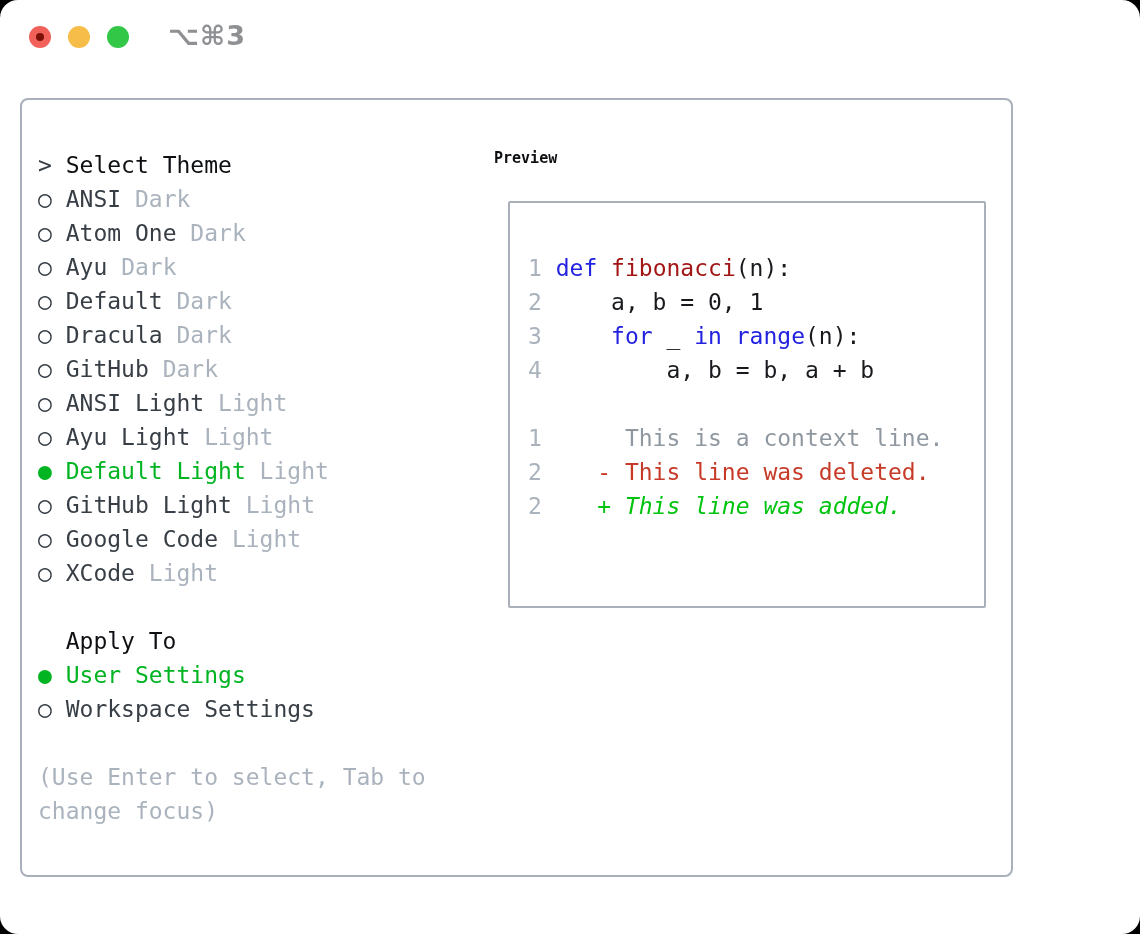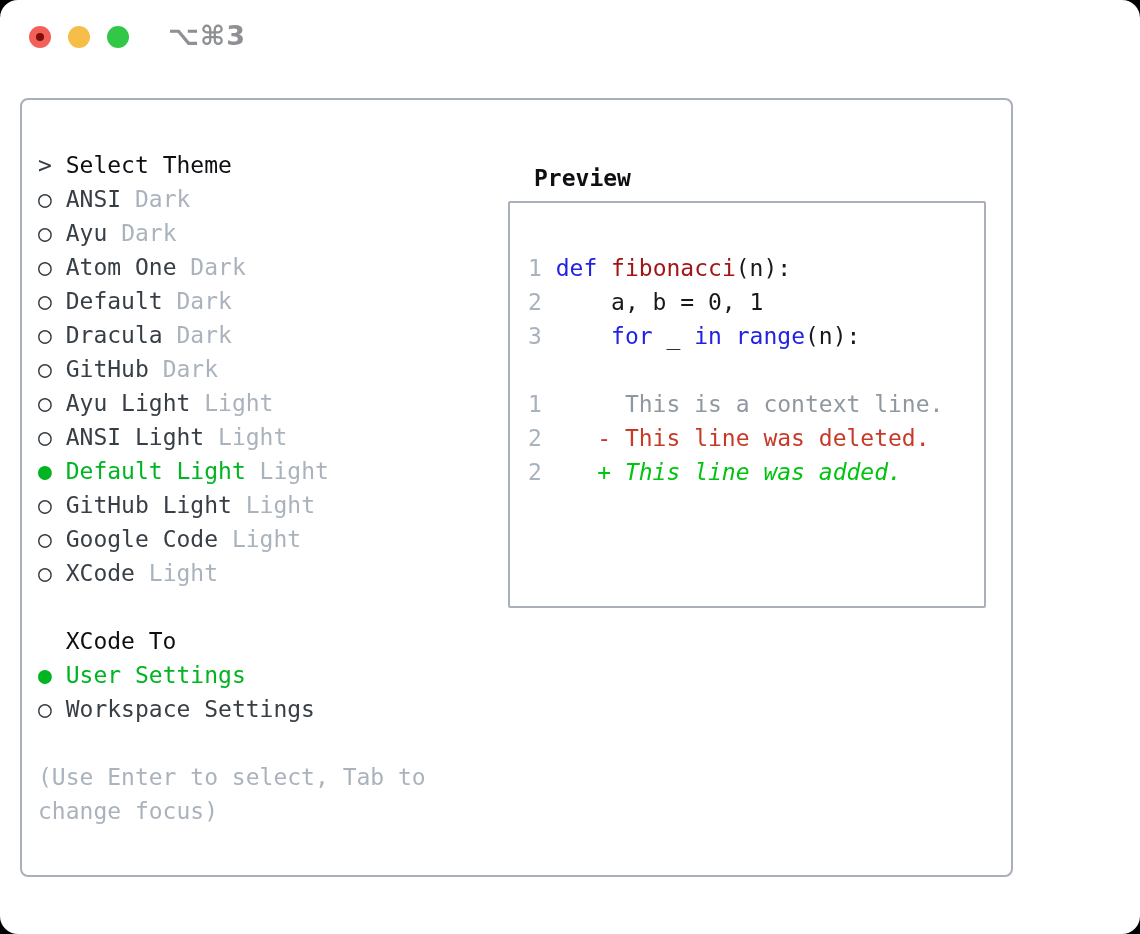--- a/index.html
+++ b/index.html
@@ -50,22 +50,22 @@
   .row{height:34px;line-height:34px;white-space:pre;}
   .header-row{font-weight:normal;color:var(--header-black);}
   .mk{color:var(--text-dark);}
   .mk.sel{color:var(--accent-green);}
   .nm.sel{color:var(--accent-green);}
   .tag{color:var(--muted-gray);}
   .apply-header{color:var(--header-black);padding-left:2ch;}
   .hint-line{color:var(--muted-gray);}
   
   .preview-header{
-    position:absolute;left:472px;top:61px;height:34px;line-height:34px;
-    font-size:23px;font-weight:bold;color:var(--header-black);margin-left:40px;
+    position:absolute;left:472px;top:41px;height:34px;line-height:34px;
+    font-size:15px;font-weight:bold;color:var(--header-black);
   }
   .preview-box{
     position:absolute;left:486px;top:101px;width:478px;height:407px;
     border:2px solid var(--border-gray);border-radius:2px;box-sizing:border-box;
     padding:48px 14px 72px 18px;overflow:hidden;
   }
   .crow{height:34px;line-height:34px;white-space:pre;font-size:23px;color:var(--code-black);}
   .lnum{display:inline-block;width:1ch;color:var(--muted-gray);}
   .pl{color:var(--code-black);}
   .kw{color:var(--keyword-blue);}
@@ -87,49 +87,50 @@
     <span class="light green"></span>
   </div>
   <div class="window-title">⌥⌘3</div>
 
   <div class="panel">
 
     <div class="left-col">
       <div class="row header-row"><span class="mk">&gt;</span><span> </span><span>Select Theme</span></div>
       <div id="theme-list">
           <div class="row opt"><span class="mk">○</span> <span class="nm">ANSI</span> <span class="tag">Dark</span></div>
+          <div class="row opt"><span class="mk">○</span> <span class="nm">Atom One</span> <span class="tag">Dark</span></div>
           <div class="row opt"><span class="mk">○</span> <span class="nm">Ayu</span> <span class="tag">Dark</span></div>
-          <div class="row opt"><span class="mk">○</span> <span class="nm">Atom One</span> <span class="tag">Dark</span></div>
           <div class="row opt"><span class="mk">○</span> <span class="nm">Default</span> <span class="tag">Dark</span></div>
           <div class="row opt"><span class="mk">○</span> <span class="nm">Dracula</span> <span class="tag">Dark</span></div>
           <div class="row opt"><span class="mk">○</span> <span class="nm">GitHub</span> <span class="tag">Dark</span></div>
+          <div class="row opt"><span class="mk">○</span> <span class="nm">ANSI Light</span> <span class="tag">Light</span></div>
           <div class="row opt"><span class="mk">○</span> <span class="nm">Ayu Light</span> <span class="tag">Light</span></div>
-          <div class="row opt"><span class="mk">○</span> <span class="nm">ANSI Light</span> <span class="tag">Light</span></div>
           <div class="row opt"><span class="mk sel">●</span> <span class="nm sel">Default Light</span> <span class="tag">Light</span></div>
           <div class="row opt"><span class="mk">○</span> <span class="nm">GitHub Light</span> <span class="tag">Light</span></div>
           <div class="row opt"><span class="mk">○</span> <span class="nm">Google Code</span> <span class="tag">Light</span></div>
           <div class="row opt"><span class="mk">○</span> <span class="nm">XCode</span> <span class="tag">Light</span></div>
         </div>
       <div class="row blank"></div>
-      <div class="row apply-header">XCode To</div>
+      <div class="row apply-header">Apply To</div>
       <div id="apply-list">
           <div class="row opt"><span class="mk sel">●</span> <span class="nm sel">User Settings</span></div>
           <div class="row opt"><span class="mk">○</span> <span class="nm">Workspace Settings</span></div>
         </div>
       <div class="row blank"></div>
       <div class="row hint-line">(Use Enter to select, Tab to</div>
       <div class="row hint-line">change focus)</div>
     </div>
 
     <div class="preview-header">Preview</div>
     <div class="preview-box">
       <div id="code-lines">
           <div class="crow code"><span class="lnum">1</span><span class="pl"> </span><span class="kw">def</span><span class="pl"> </span><span class="fn">fibonacci</span><span class="pl">(n):</span></div>
           <div class="crow code"><span class="lnum">2</span><span class="pl">     a, b = 0, 1</span></div>
           <div class="crow code"><span class="lnum">3</span><span class="pl">     </span><span class="kw">for</span><span class="pl"> _ </span><span class="kw">in</span><span class="pl"> </span><span class="kw">range</span><span class="pl">(n):</span></div>
+          <div class="crow code"><span class="lnum">4</span><span class="pl">         a, b = b, a + b</span></div>
           <div class="crow blank"><span class="lnum"></span></div>
           <div class="crow context"><span class="lnum">1</span><span class="ctx">      This is a context line.</span></div>
           <div class="crow deleted"><span class="lnum">2</span><span class="del">    - This line was deleted.</span></div>
           <div class="crow added"><span class="lnum">2</span><span class="add">    + This line was added.</span></div>
         </div>
     </div>
 
   </div>
 </div>
 

